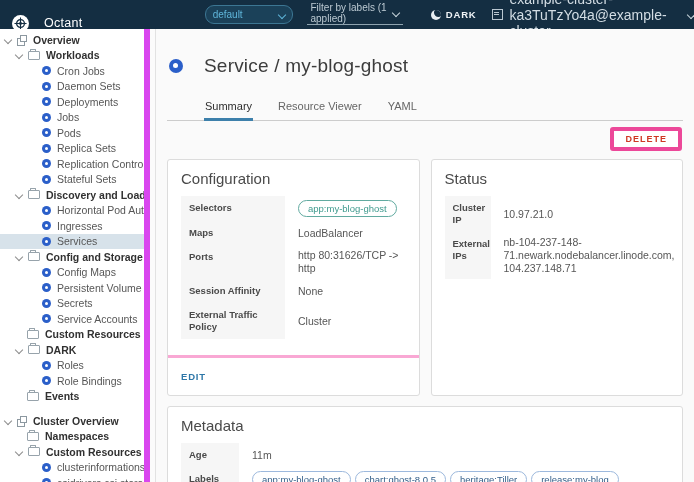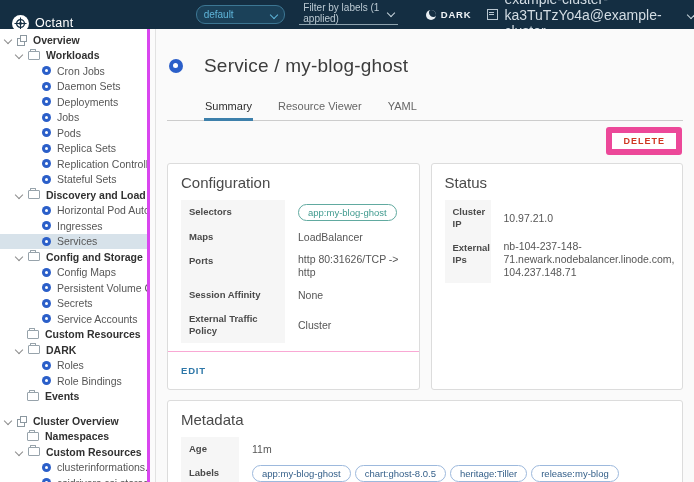--- a/index.html
+++ b/index.html
@@ -6,21 +6,21 @@
   body{
     width:694px;height:482px;overflow:hidden;position:relative;
     font-family:"Liberation Sans", sans-serif;background:#fafafa;
     -webkit-font-smoothing:antialiased;
   }
   
   .hdr{
     position:absolute;top:0;left:0;right:0;height:29px;background:#142e42;
     display:flex;align-items:center;color:#fff;
   }
-  .logo{display:flex;align-items:center;gap:6px;padding:0 10px 0 12px;margin-top:17px;}
+  .logo{display:flex;align-items:center;gap:15px;padding:0 10px 0 12px;margin-top:17px;}
   .logo-badge{width:17px;height:17px;border-radius:50%;background:#fff;display:flex;align-items:center;justify-content:center;}
   .logo-name{font-size:12.5px;color:#fff;letter-spacing:.3px;}
   .ns-select{
     margin-left:112px;width:118px;height:17px;border:1px solid #3c7693;background:#1b4159;
     display:flex;align-items:center;justify-content:space-between;padding:0 7px;border-radius:9px;cursor:pointer;
   }
   .ns-select .txt{font-size:10px;color:#5fb5d9;}
   .chev{width:5px;height:5px;border-left:1px solid #8c8c8c;border-bottom:1px solid #8c8c8c;transform:rotate(-45deg);display:inline-block;flex:none;}
   .chev.blue{border-color:#5fb5d9;}
   .chev.white{border-color:#c7d4dc;}
@@ -33,21 +33,21 @@
   .moon{width:10px;height:10px;border-radius:50%;background:#e8eef2;position:relative;overflow:hidden;}
   .moon::after{content:"";position:absolute;left:3px;top:-2px;width:9px;height:9px;border-radius:50%;background:#142e42;}
   .theme .txt{font-size:9.5px;font-weight:bold;letter-spacing:.8px;color:#f0f4f7;}
   .ctx{display:flex;align-items:center;gap:6px;margin-left:16px;cursor:pointer;}
   .ctxbox{width:9px;height:9px;border:1px solid #b9c7d1;position:relative;flex:none;}
   .ctxbox::before{content:"";position:absolute;left:1px;top:2px;width:5px;height:1px;background:#b9c7d1;box-shadow:0 2px 0 #b9c7d1;}
   .ctx .txt{font-size:14px;color:#d3dde4;}
   
   .sidebar{
     position:absolute;top:29px;left:0;bottom:0;width:150px;background:#fff;
-    border-right:3px solid #d946ef;overflow:hidden;padding-top:3px;box-sizing:border-box;
+    border-right:6px solid #d946ef;overflow:hidden;padding-top:3px;box-sizing:border-box;
   }
   .gutter{position:absolute;top:29px;left:150px;bottom:0;width:5px;background:#fbfbfb;border-right:1px solid #e2e2e2;}
   .srow{display:flex;align-items:center;height:15.5px;white-space:nowrap;overflow:hidden;cursor:pointer;}
   .srow .lbl{font-size:10.5px;color:#565656;}
   .srow.b .lbl{font-weight:bold;color:#313131;}
   .srow.sel{background:#d7e2ea;}
   .lvl0{padding-left:5px;}
   .lvl1{padding-left:16px;}
   .lvl2{padding-left:42px;}
   .srow .chev{margin-right:6px;}
@@ -67,38 +67,38 @@
   .res-title{display:flex;align-items:center;gap:9px;margin:14px 0 0 2px;}
   .res-title .rescirc.big{width:14px;height:14px;margin:0;}
   .res-title .rescirc.big::after{left:4px;top:4px;width:5px;height:5px;}
   .res-title h1{font-size:19px;font-weight:400;color:#3c3c3c;margin:12px;letter-spacing:.2px;text-align:center;}
   .tabs{display:flex;gap:24px;border-bottom:1px solid #cccccc;margin-top:11px;padding-left:2px;}
   .tab{font-size:11px;color:#666;padding:0 1px 6px;cursor:pointer;}
   .tab.active{color:#2e2e2e;border-bottom:3px solid #3d80ab;margin-bottom:-1px;margin-left:35px;}
   .actions{display:flex;justify-content:flex-end;padding:6px 1px 0 0;}
   .btn-danger{
     font-family:inherit;font-size:9px;font-weight:bold;letter-spacing:1px;color:#cf3723;
-    background:#fff;border:6px solid #ec4899;border-radius:3px;padding:3px 11px;cursor:pointer;
+    background:#fff;border:4px solid #ec4899;border-radius:3px;padding:3px 11px;cursor:pointer;
   }
   .cards-row{display:flex;gap:11px;margin-top:8px;align-items:stretch;}
   .card{
     background:#fff;border:1px solid #dcdcdc;border-radius:3px;padding:10px 13px 11px;
     box-sizing:border-box;
   }
   .cards-row .card{flex:1;min-width:0;}
   .card-title{font-size:15px;font-weight:400;color:#4a4a4a;margin:0 0 9px 0;}
   .kv{display:grid;grid-template-columns:var(--lw,104px) 1fr;}
   .kv .k{background:#f6f6f6;font-size:9.5px;font-weight:bold;color:#4a4a4a;padding:6px 6px 6px 8px;line-height:12px;}
   .kv .v{font-size:10.5px;color:#565656;padding:4px 0 4px 13px;line-height:13px;display:flex;align-items:center;flex-wrap:wrap;gap:4px;min-width:0;}
   .chip{
     display:inline-block;border:1px solid #9db9dd;border-radius:9px;padding:2px 9px;
     font-size:9.5px;color:#35608a;line-height:11px;cursor:pointer;background:#fff;white-space:nowrap;
   }
   .chip.teal{border-color:#61aaa0;color:#3f9a8e;}
-  .card-footer{border-top:1px solid #f9a8d4;margin:8px -13px 0;padding:8px 13px 0;}
+  .card-footer{border-top:3px solid #f9a8d4;margin:16px -13px 0;padding:8px 13px 0;}
   .link{font-size:9.5px;font-weight:bold;letter-spacing:.8px;color:#2e77a8;cursor:pointer;text-decoration:none;}
   .wide{margin-top:10px;}
 </style>
 </head>
 <body>
 
 <header class="hdr">
   <div class="logo">
     <span class="logo-badge">
       <svg width="13" height="13" viewBox="0 0 14 14">

